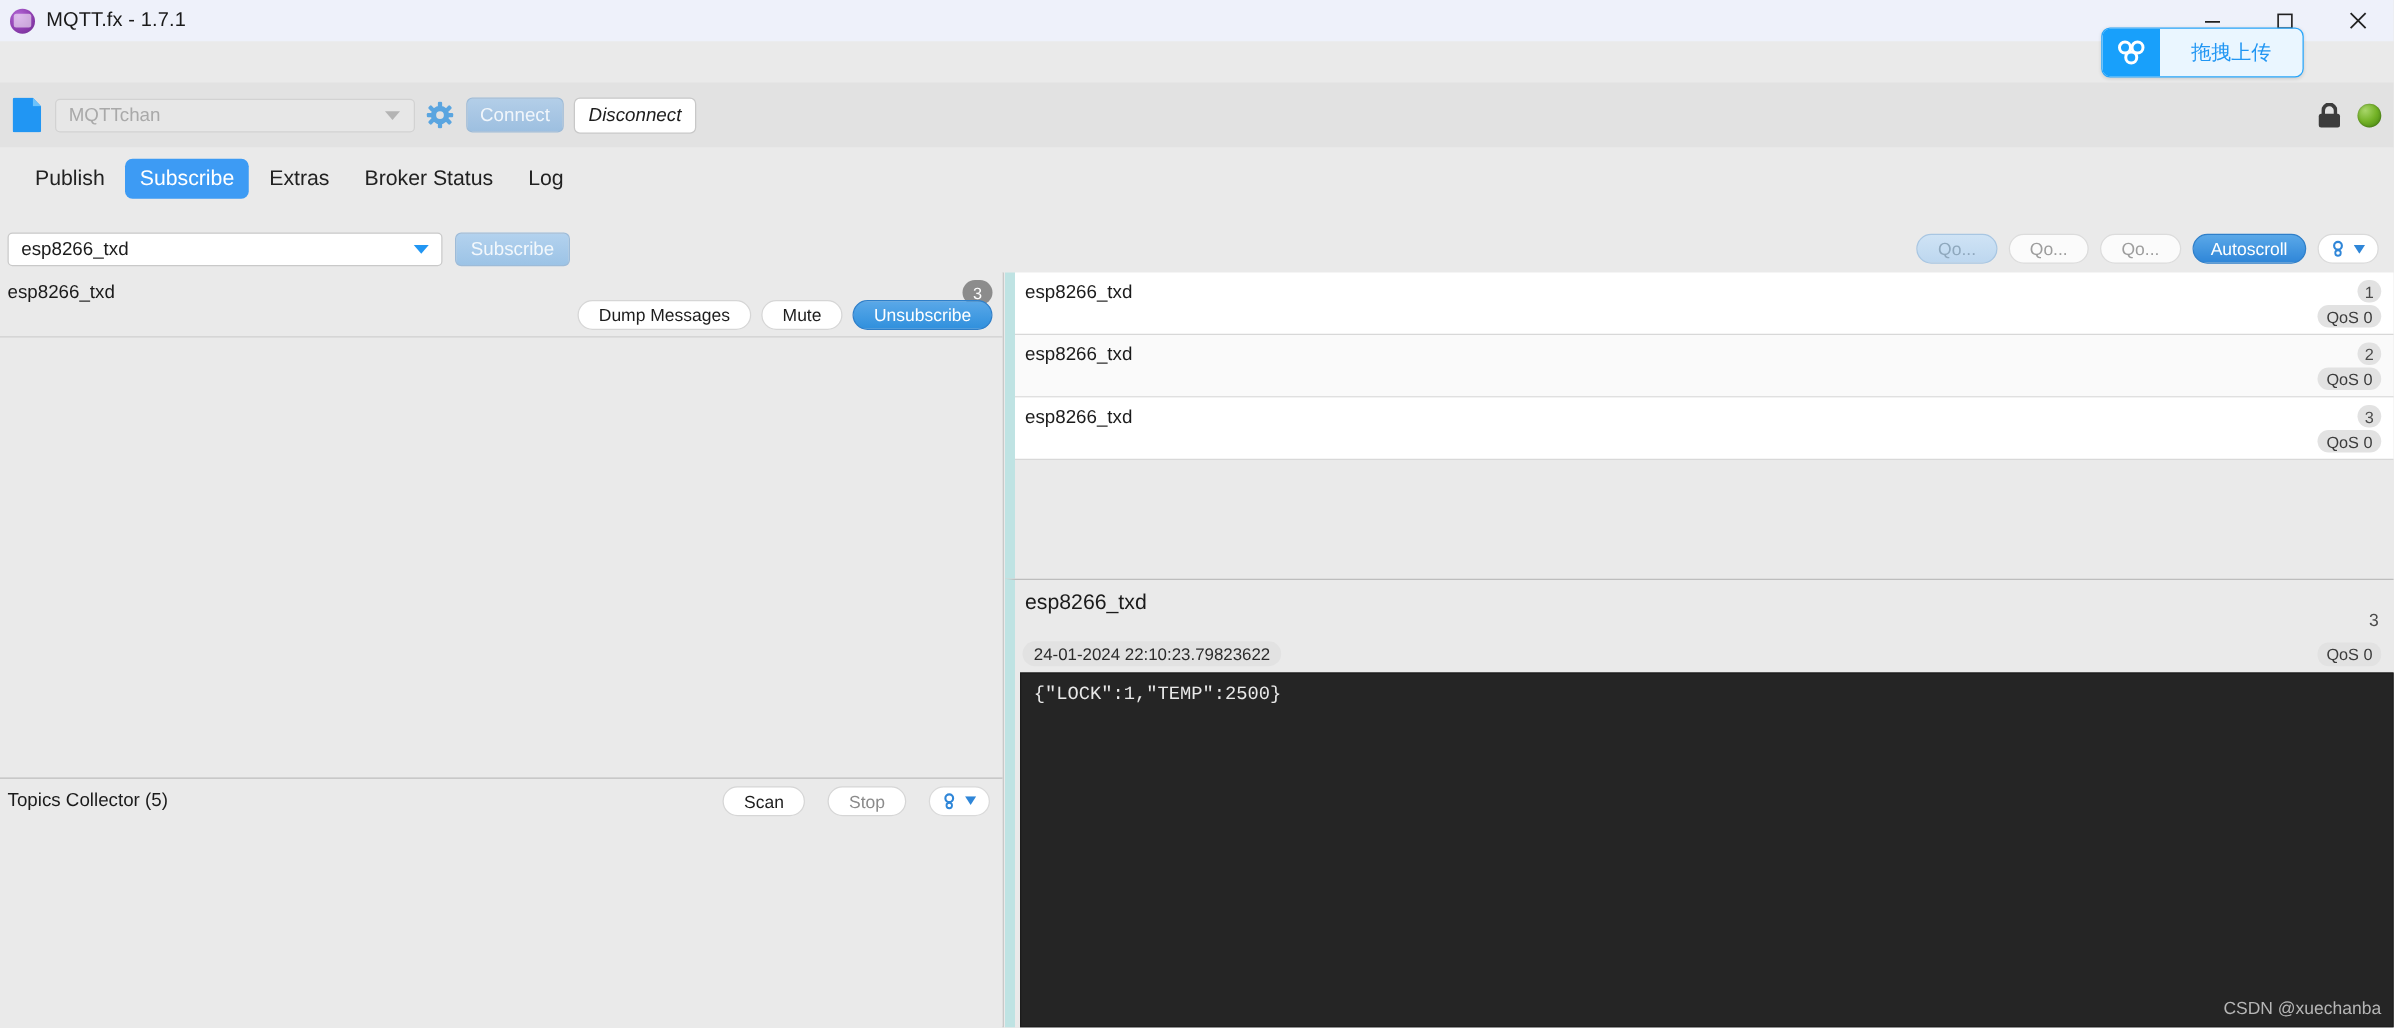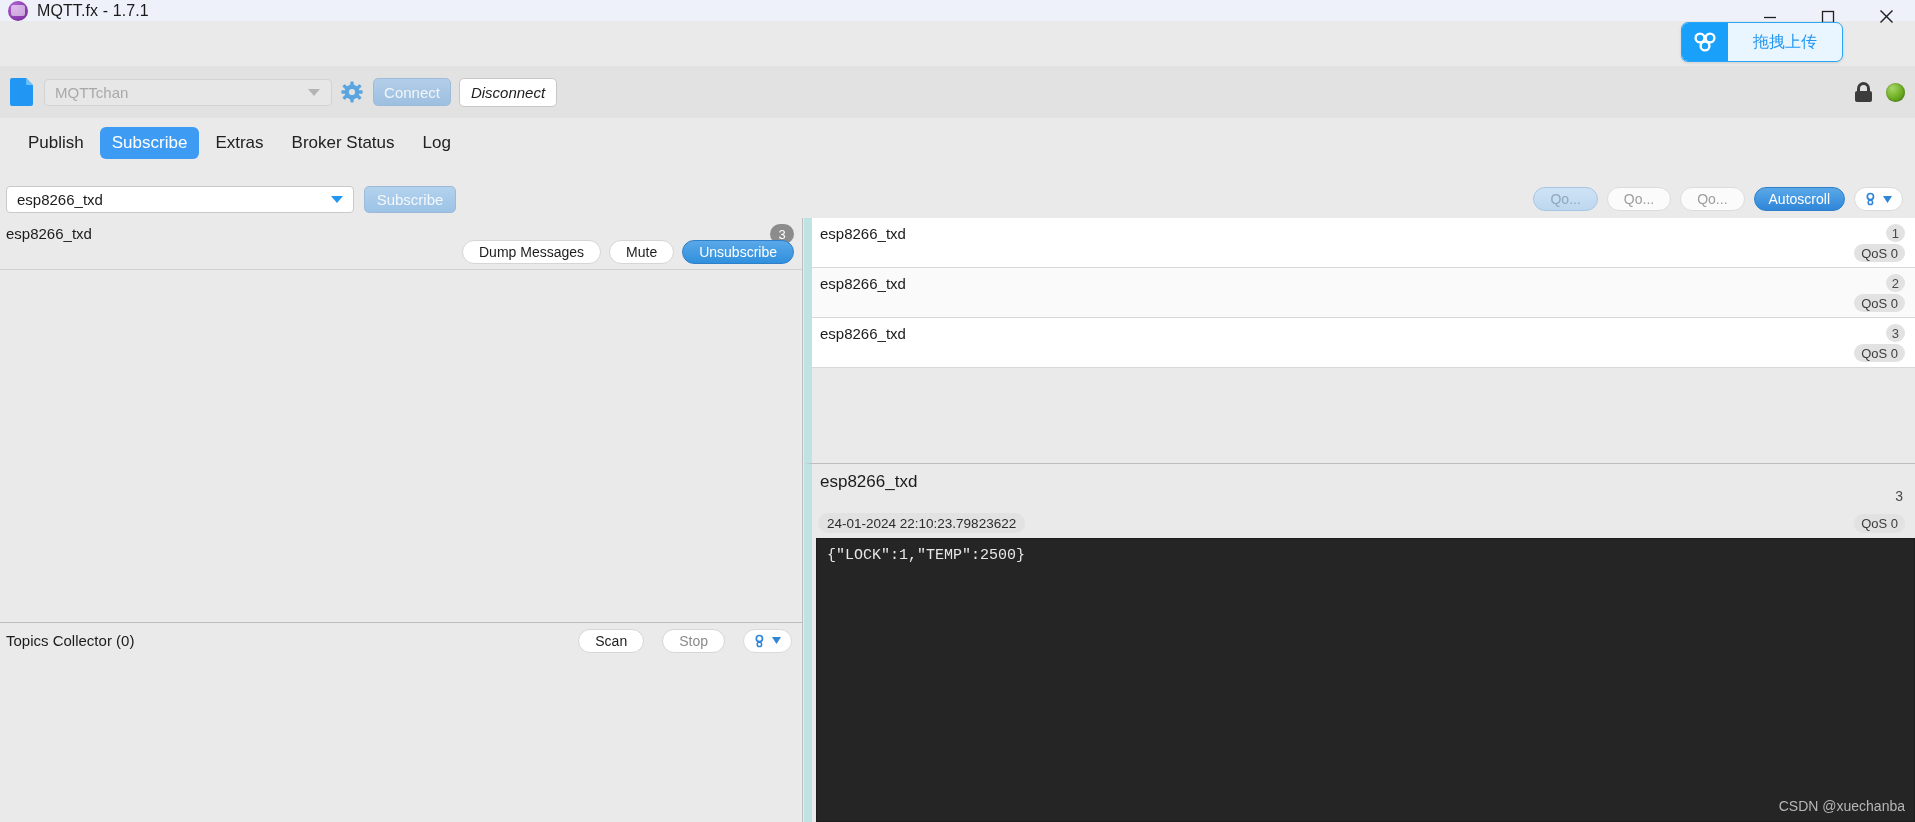--- a/index.html
+++ b/index.html
@@ -10,21 +10,21 @@
     background: #eaeaea;
   }
   #app {
     position: relative;
     width: 1915px; height: 822px;
     background: #eaeaea;
   }
 
   
   .titlebar {
-    position: absolute; left: 0; top: 0; width: 1915px; height: 21px;
+    position: absolute; left: 0; top: 0; width: 1915px; height: 33px;
     background: #eef1fa;
     display: flex; align-items: center;
   }
   .titlebar .app-icon {
     width: 20px; height: 20px; margin-left: 8px; margin-right: 9px;
     border-radius: 50%;
     background: radial-gradient(circle at 35% 30%, #b467d6 0%, #8e3fb0 55%, #6d2a8c 100%);
     position: relative; flex: none;
   }
   .titlebar .app-icon::after {
@@ -478,21 +478,21 @@
         <div class="sr-actions">
           <div class="pill pill-white">Dump Messages</div>
           <div class="pill pill-white">Mute</div>
           <div class="pill pill-unsub">Unsubscribe</div>
         </div>
       </div>
 
       <div class="left-empty"></div>
 
       <div class="collector-bar">
-        <div class="cb-label">Topics Collector (0)</div>
+        <div class="cb-label">Topics Collector (5)</div>
         <div class="cb-actions">
           <div class="pill pill-white">Scan</div>
           <div class="pill pill-grey-text">Stop</div>
           <div class="pill pill-gear">
             <svg width="15" height="14" viewBox="0 0 15 14">
               <circle cx="5.4" cy="4.6" r="3.1" fill="none" stroke="#2f86d8" stroke-width="1.7"></circle>
               <circle cx="5.4" cy="10.4" r="2.2" fill="none" stroke="#2f86d8" stroke-width="1.5"></circle>
             </svg>
             <svg width="9" height="7" viewBox="0 0 9 7">
                 <polygon points="0,0 9,0 4.5,7" fill="#2f86d8"></polygon>

